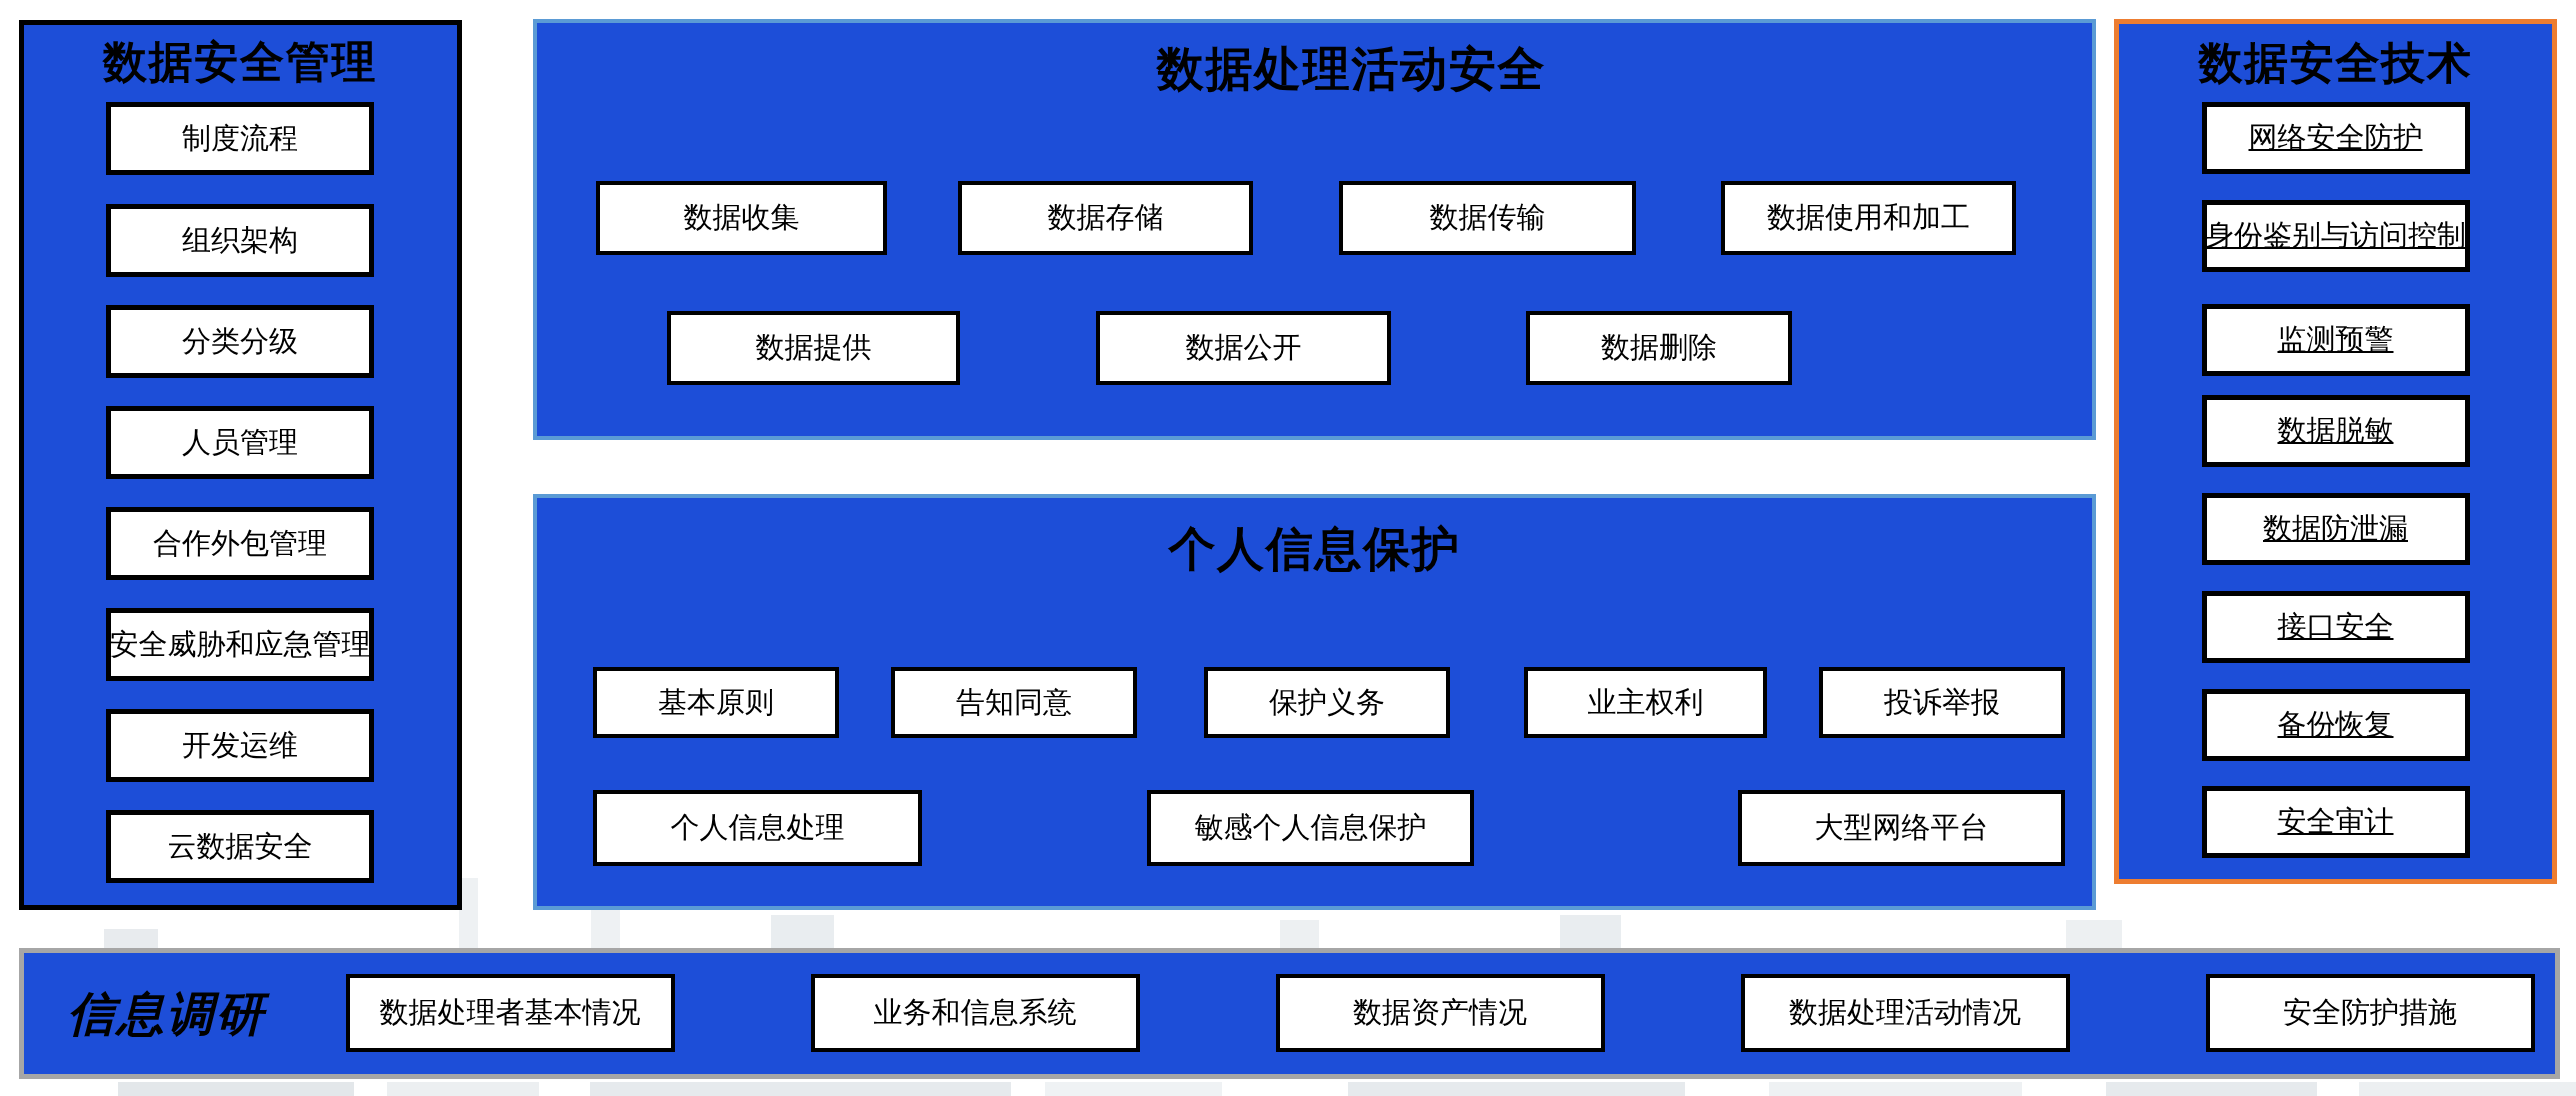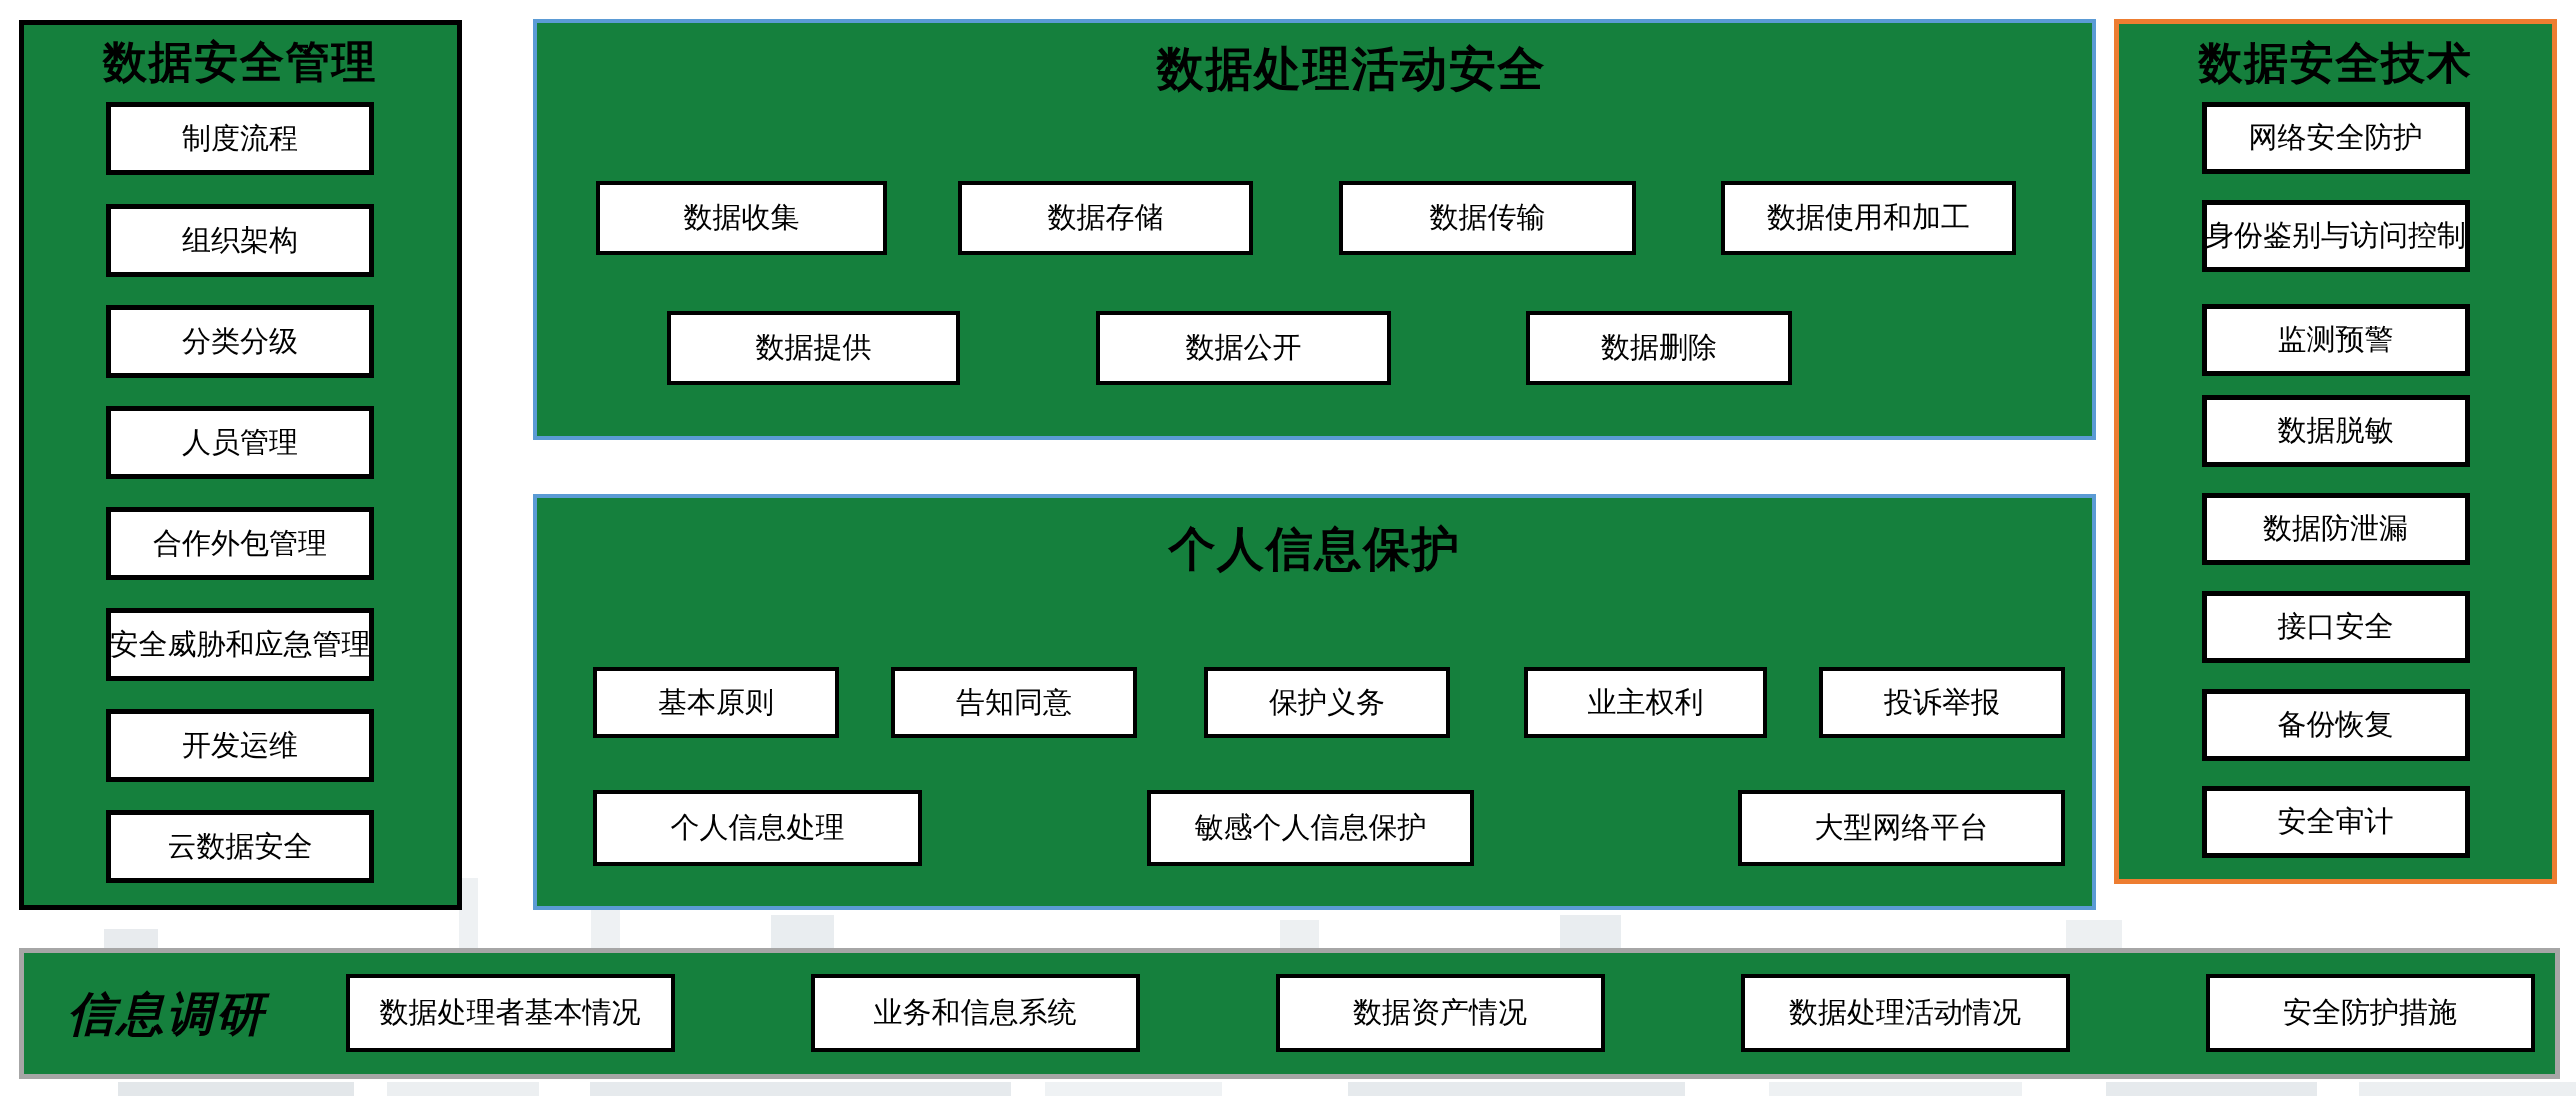--- a/index.html
+++ b/index.html
@@ -5,21 +5,21 @@
   html,body { margin:0; padding:0; background:#ffffff; }
   .canvas {
     position:relative; width:2576px; height:1097px;
     background:#ffffff; overflow:hidden;
     font-family:"Liberation Sans","DejaVu Sans",sans-serif;
     color:#000;
   }
   
   .wm { position:absolute; z-index:0; }
 
-  .panel { position:absolute; background:#15803d; box-sizing:border-box; z-index:1; }
+  .panel { position:absolute; background:#1d4ed8; box-sizing:border-box; z-index:1; }
   .panel-management  { left:18.5px;   top:20px;   width:443px;  height:890px; border:5px solid #000000; }
   .panel-processing  { left:533px;  top:19.4px;   width:1563px; height:421px;  border:4.2px solid #5B9BD5; }
   .panel-personal    { left:533px;  top:494px;  width:1563px; height:416px;  border:4.2px solid #5B9BD5; }
   .panel-technology  { left:2114px; top:19.4px;   width:443px;  height:865px; border:5px solid #ED7D31; }
   .panel-research    { left:18.5px;   top:948px; width:2541px; height:131px;  border:5px solid #A6A6A6; }
 
   .panel-title {
     width:100%; text-align:center; font-weight:bold;
     letter-spacing:1.7px; line-height:1.15;
   }
@@ -36,21 +36,21 @@
   .side-box { border:5px solid #000000; width:268px; height:73px; left:50%; transform:translateX(-50%); }
   .mid-box  { border:4.2px solid #000000; }
 
   
   .m0{top:77px}.m1{top:179px}.m2{top:280px}.m3{top:381px}
   .m4{top:482px}.m5{top:583px}.m6{top:684px}.m7{top:785px}
 
   
   .t0{top:78px}.t1{top:176px}.t2{top:280px}.t3{top:371px}
   .t4{top:469px}.t5{top:567px}.t6{top:665px}.t7{top:762px}
-  .panel-technology .side-box { height:72px; }
+  .panel-technology .side-box { height:72px;text-decoration:underline; }
 
   
   .p-r1 { top:158px; height:74px; }
   .p-r2 { top:288px; height:74px; }
   .p00{left:59px;width:291px}.p01{left:421px;width:295px}
   .p02{left:802px;width:297px}.p03{left:1184px;width:295px}
   .p10{left:130px;width:293px}.p11{left:559px;width:295px}.p12{left:989px;width:266px}
 
   
   .q-r1 { top:169px; height:71px; }

